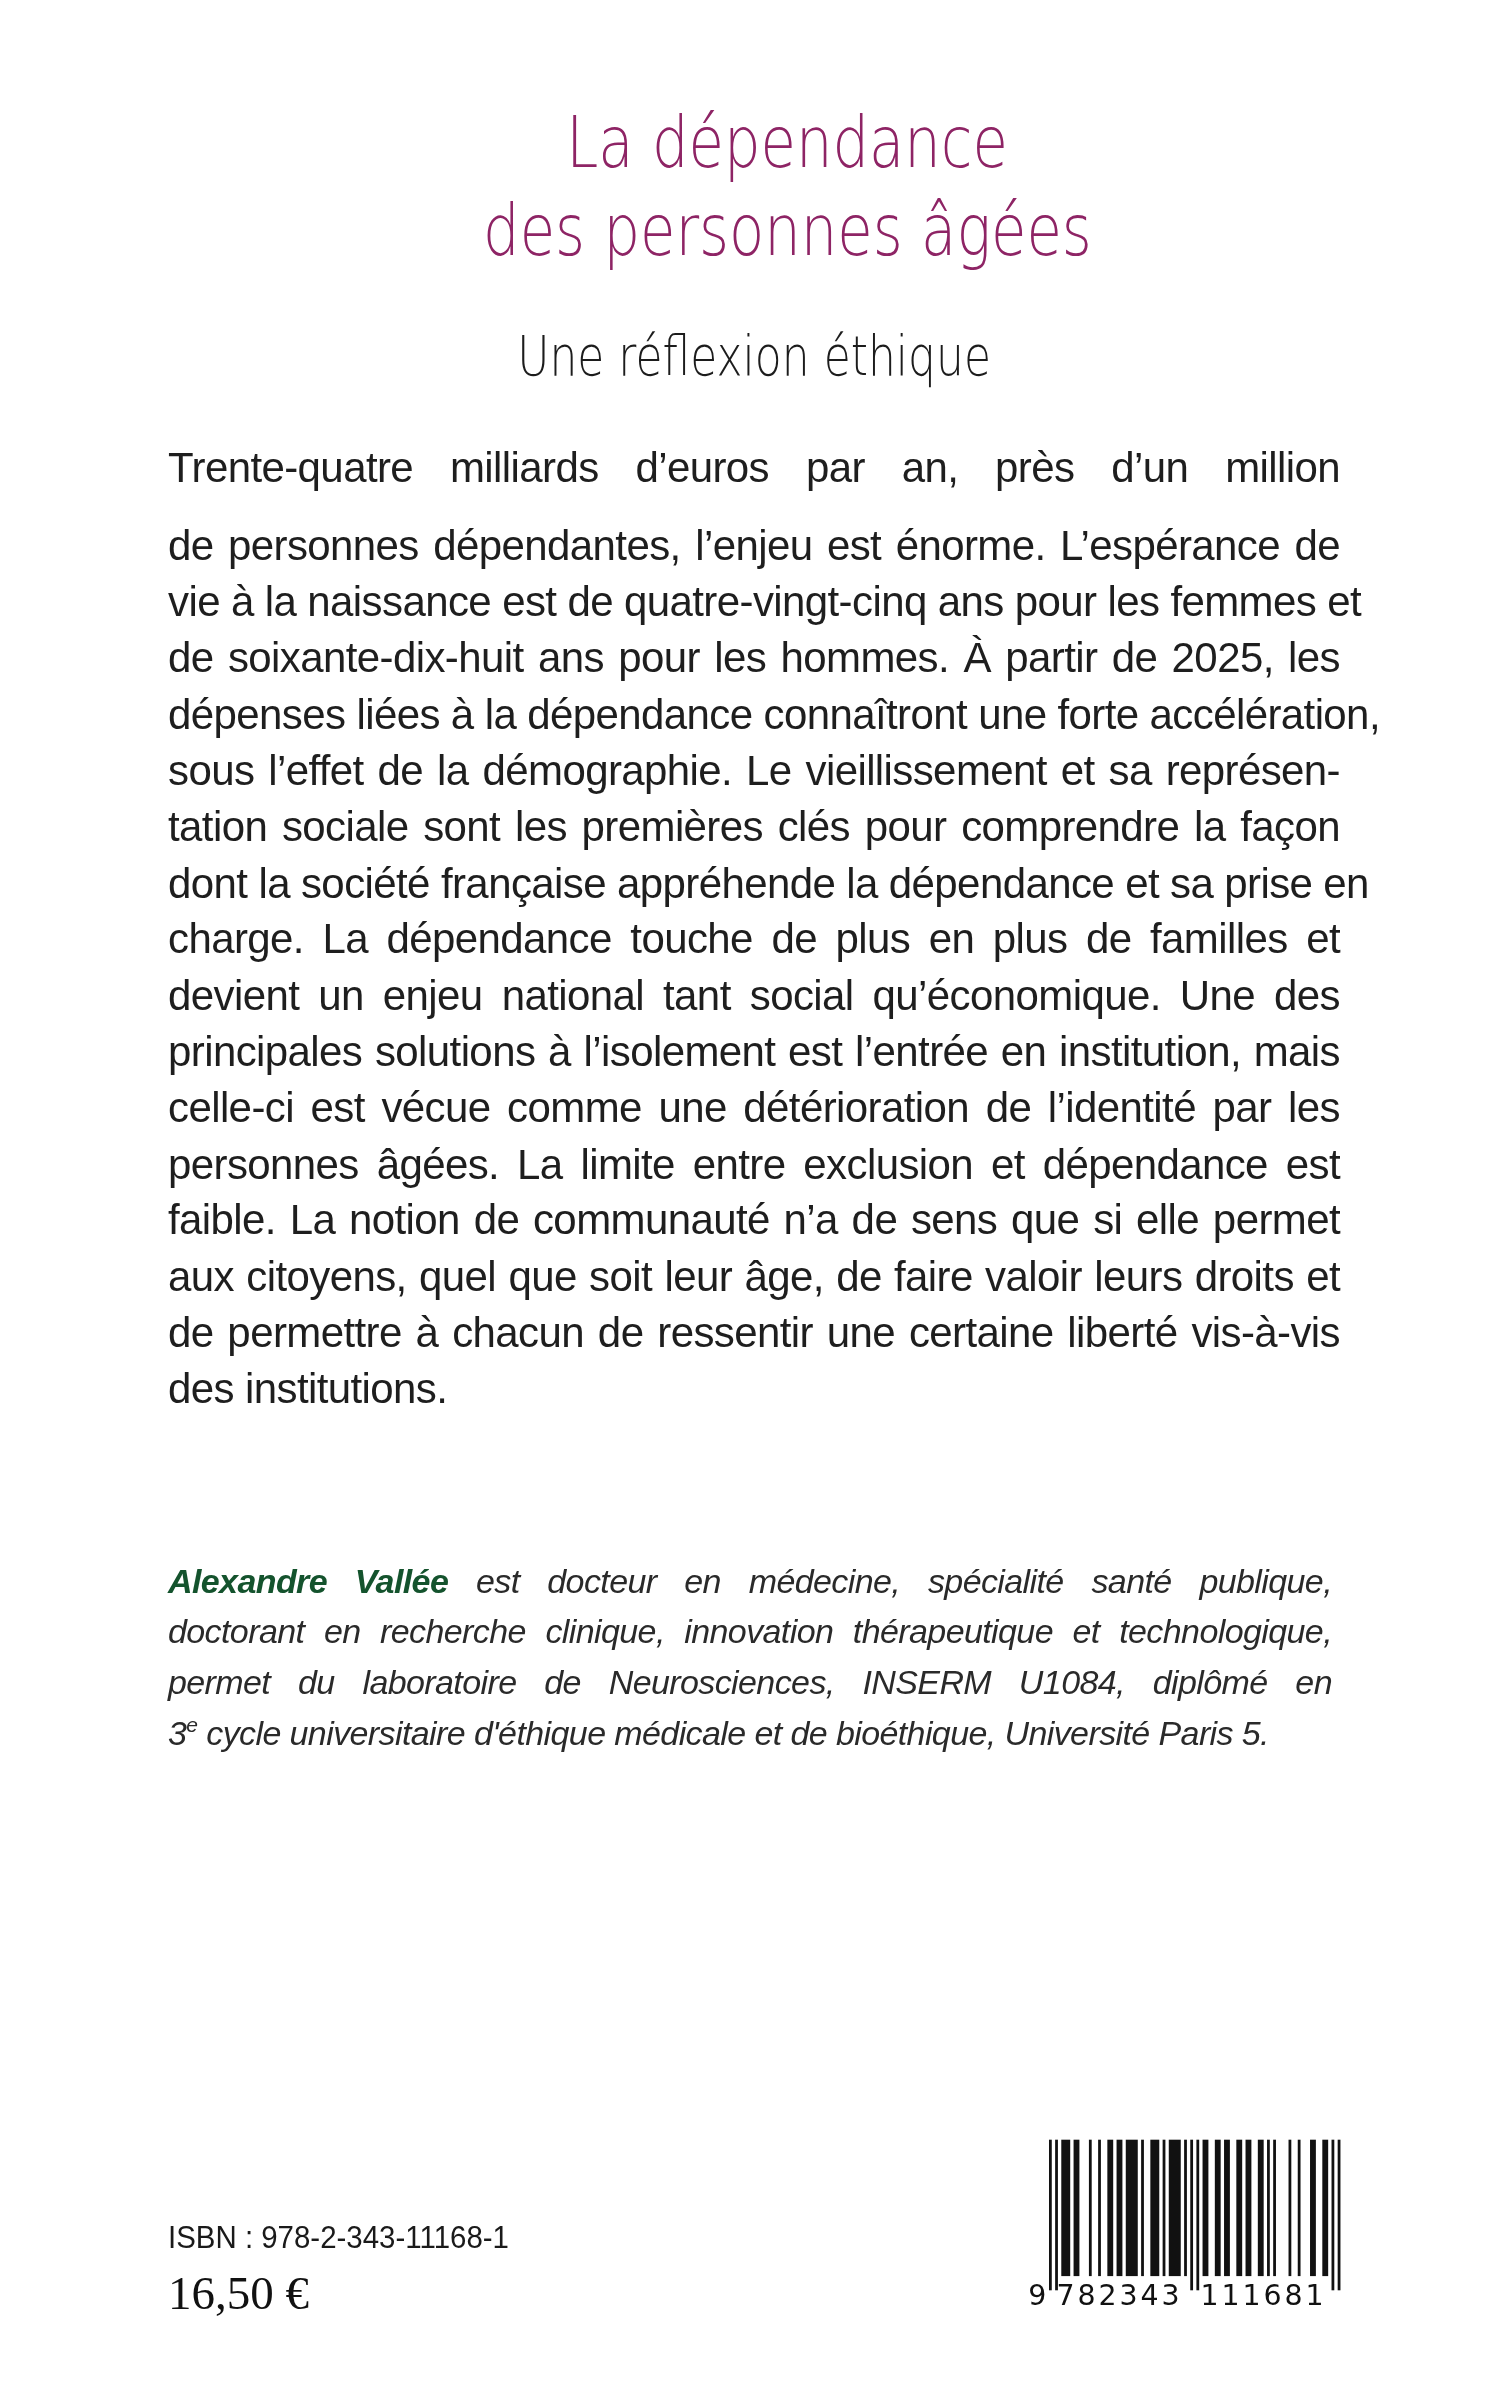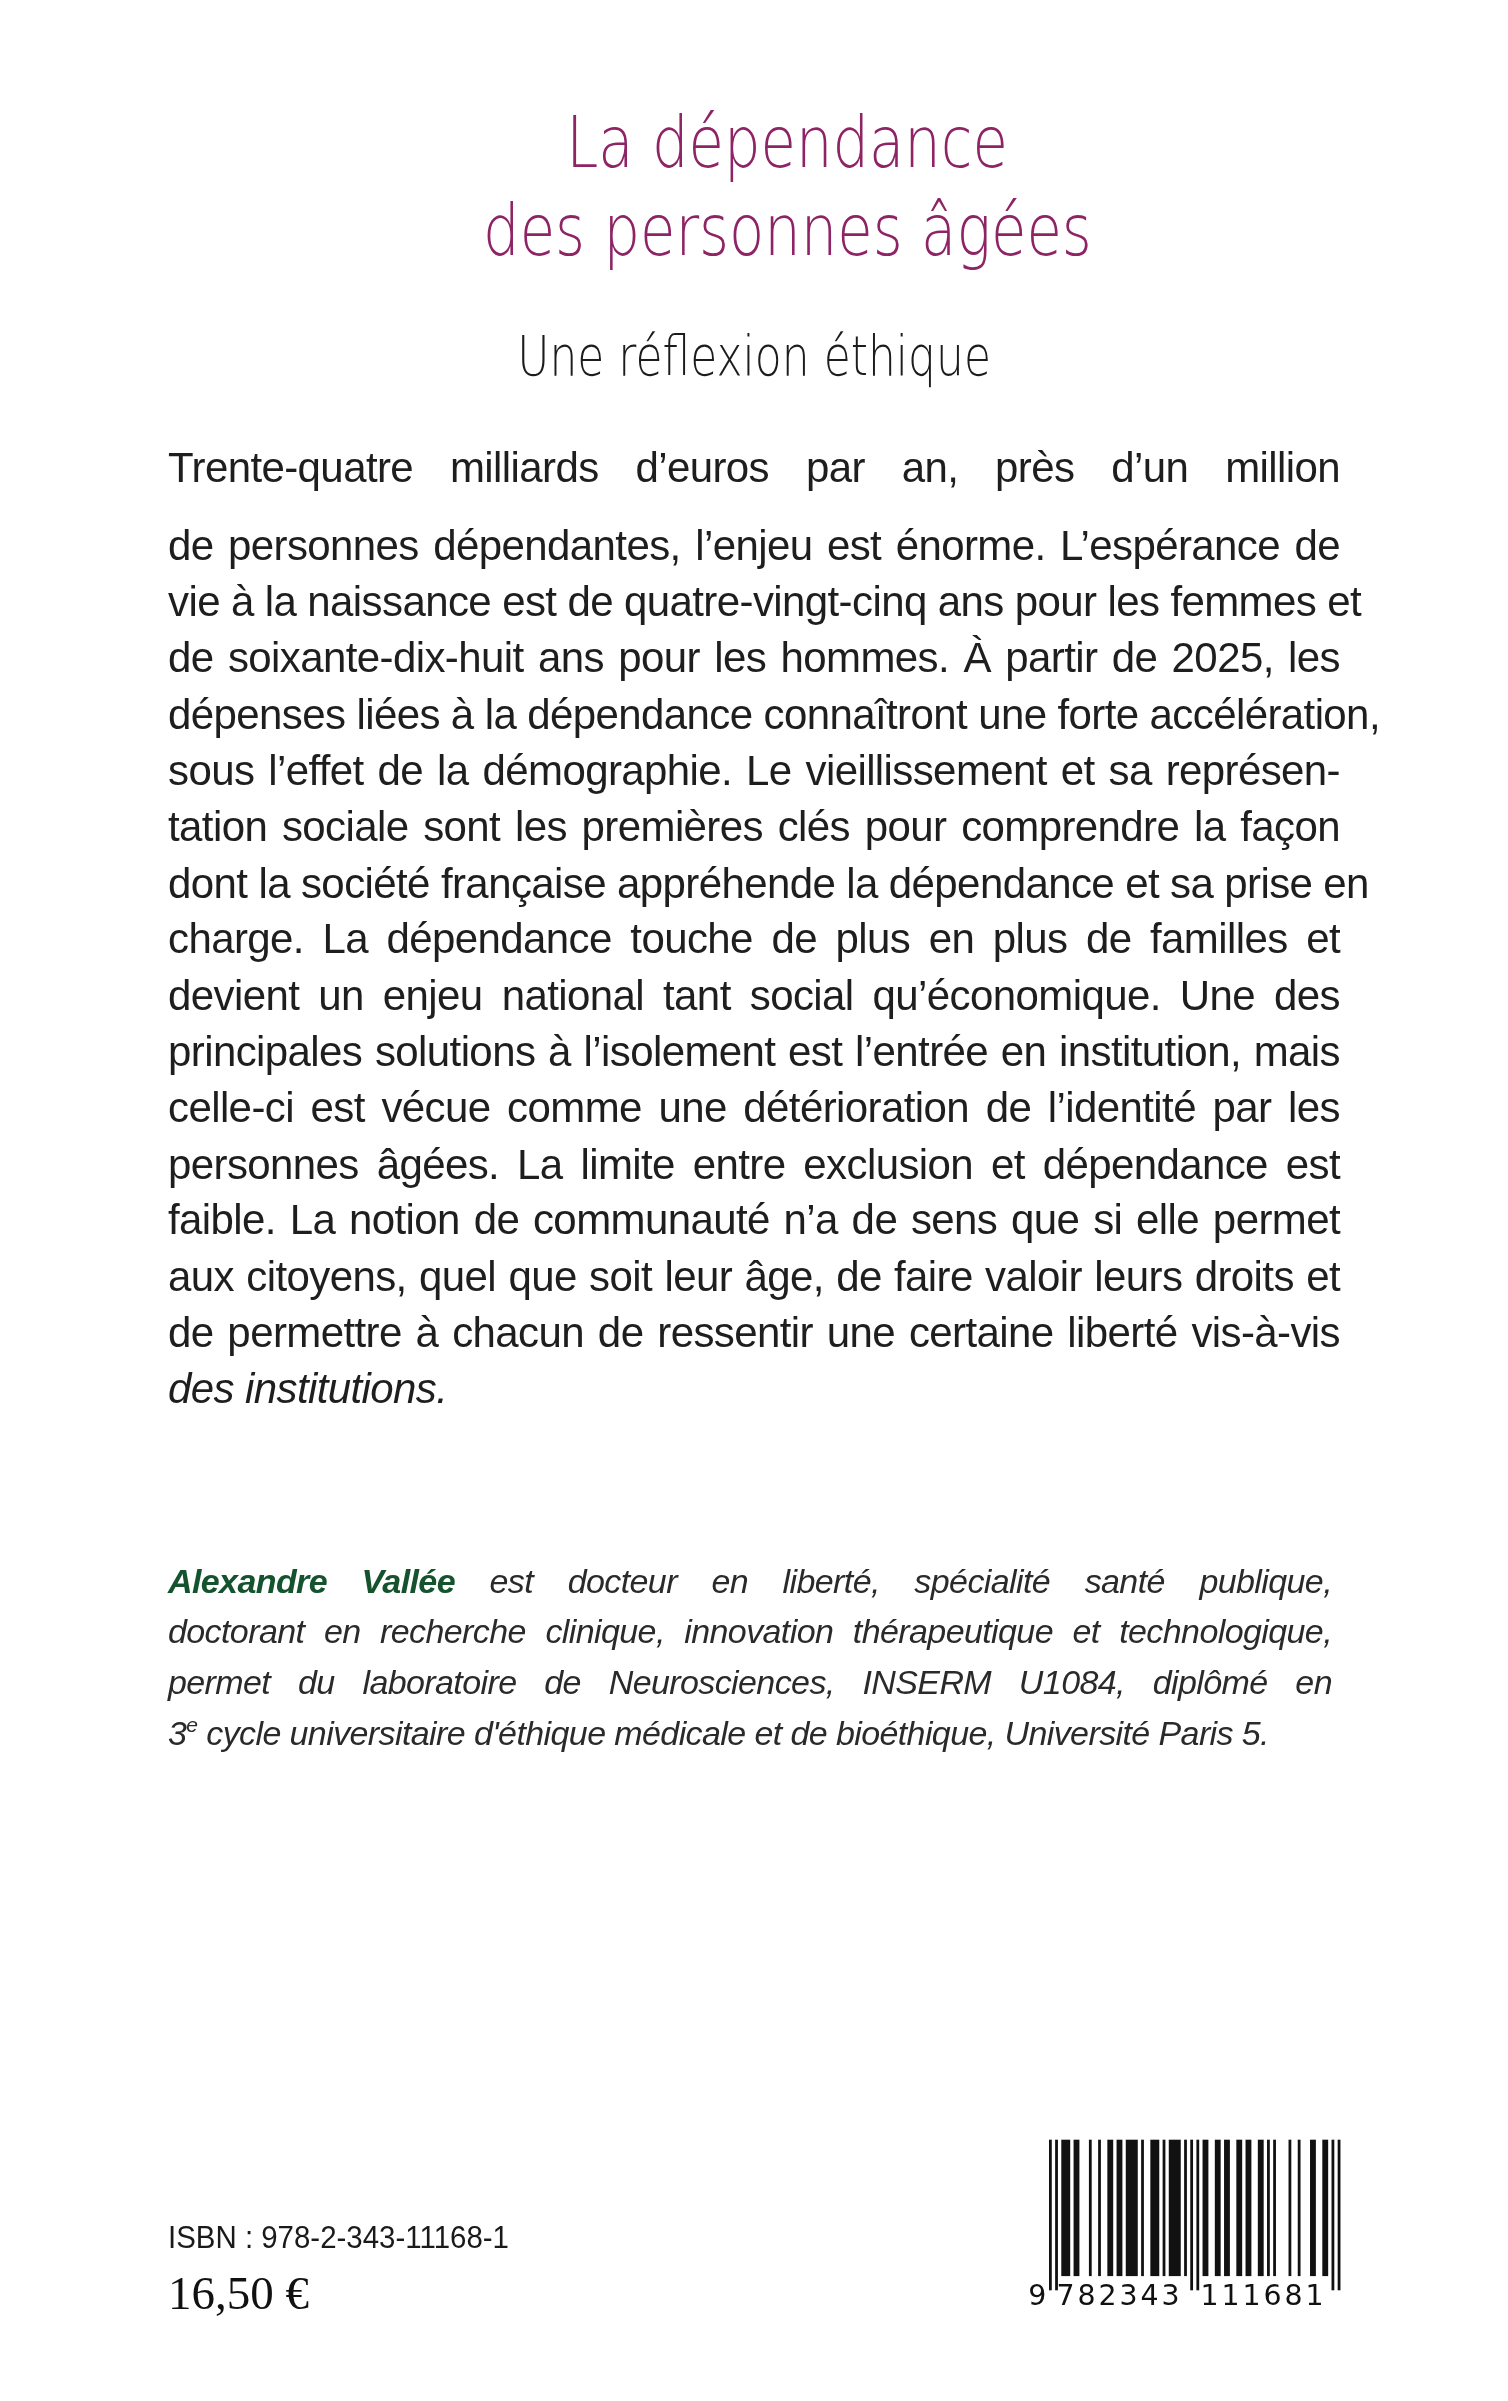--- a/index.html
+++ b/index.html
@@ -82,21 +82,20 @@
     line-height: 57px;
     color: #1e1e1e;
     white-space: nowrap;
     text-align: justify;
     text-align-last: justify;
     letter-spacing: -0.6px;
   }
   .body-line.last {
     text-align: right;
     text-align-last: left;
-    font-style: italic;
   }
 
   
   .bio-line {
     position: absolute;
     left: 168px;
     width: 1164px;
     height: 51px;
     font-family: "Liberation Sans", sans-serif;
     font-style: italic;
@@ -187,21 +186,21 @@
     <div class="body-line" style="top:1023px">principales solutions à l’isolement est l’entrée en institution, mais</div>
     <div class="body-line" style="top:1079px">celle-ci est vécue comme une détérioration de l’identité par les</div>
     <div class="body-line" style="top:1136px">personnes âgées. La limite entre exclusion et dépendance est</div>
     <div class="body-line" style="top:1191px">faible. La notion de communauté n’a de sens que si elle permet</div>
     <div class="body-line" style="top:1248px">aux citoyens, quel que soit leur âge, de faire valoir leurs droits et</div>
     <div class="body-line" style="top:1304px">de permettre à chacun de ressentir une certaine liberté vis-à-vis</div>
     <div class="body-line last" style="top:1360px">des institutions.</div>
   </div>
 
   <div>
-    <div class="bio-line" style="top:1556px"><span class="bio-name">Alexandre Vallée</span><span> est docteur en liberté, spécialité santé publique,</span></div>
+    <div class="bio-line" style="top:1556px"><span class="bio-name">Alexandre Vallée</span><span> est docteur en médecine, spécialité santé publique,</span></div>
     <div class="bio-line" style="top:1606px">doctorant en recherche clinique, innovation thérapeutique et technologique,</div>
     <div class="bio-line" style="top:1657px">permet du laboratoire de Neurosciences, INSERM U1084, diplômé en</div>
     <div class="bio-line last" style="top:1708px"><span>3</span><span class="bio-sup">e</span><span> cycle universitaire d'éthique médicale et de bioéthique, Université Paris 5.</span></div>
   </div>
 
   <div class="isbn">ISBN : 978-2-343-11168-1</div>
   <div class="price">16,50 €</div>
 
   <div class="barcode">
     <svg id="barcode-svg" width="341" height="180" viewBox="0 0 360 190" xmlns="http://www.w3.org/2000/svg">

